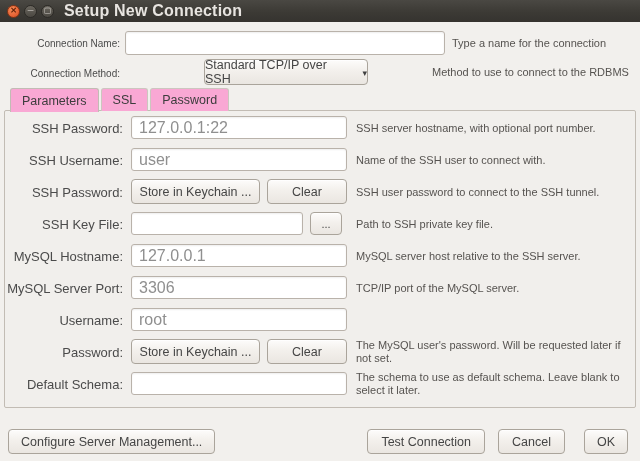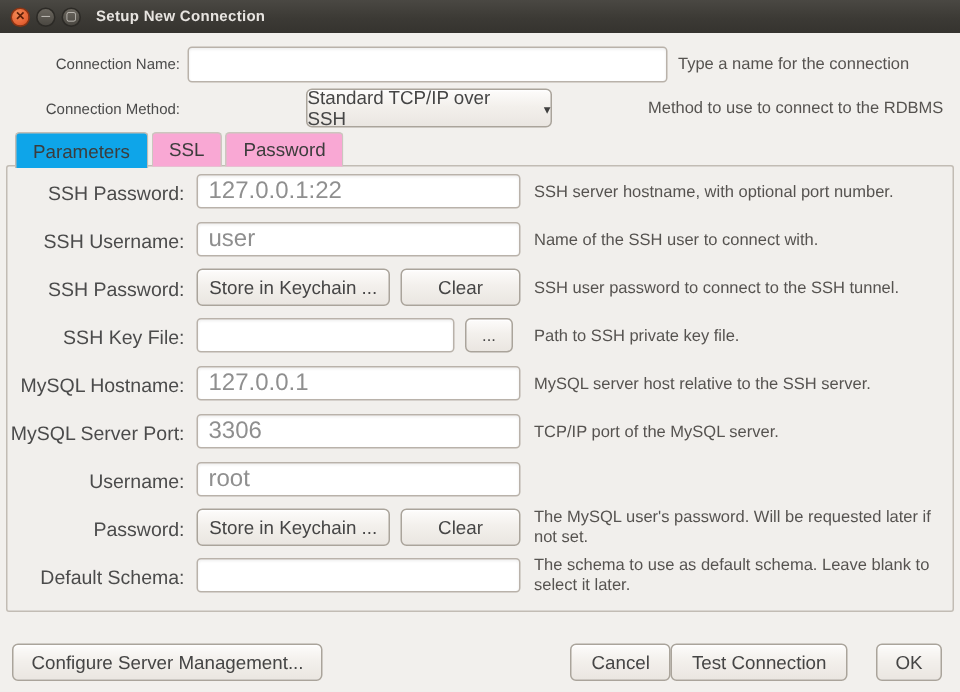--- a/index.html
+++ b/index.html
@@ -14,21 +14,21 @@
   
   .titlebar{position:absolute;left:0;top:0;width:640px;height:22px;
     background:linear-gradient(#4a4843,#3c3a35 55%,#35332f);
     display:flex;align-items:center;}
   .winbtns{display:flex;gap:4px;margin-left:7px;}
   .winbtn{width:13px;height:13px;border-radius:50%;display:flex;align-items:center;justify-content:center;
     font-size:8px;line-height:1;cursor:default;}
   .winbtn.close{background:radial-gradient(circle at 35% 30%,#f28a54,var(--close) 60%,#c74f22);
     border:1px solid #8a3414;color:#5e1f08;font-weight:bold;}
   .winbtn.plain{background:linear-gradient(#6b675f,#4a4741);border:1px solid #2c2a26;color:#cfccc6;}
-  .title{color:var(--titlebar-text);font-weight:bold;font-size:10px;margin-left:10px;letter-spacing:.2px;}
+  .title{color:var(--titlebar-text);font-weight:bold;font-size:16px;margin-left:10px;letter-spacing:.2px;}
 
   
   .input{background:#fff;border:1px solid var(--input-border);border-radius:3px;
     font-family:"Liberation Sans",sans-serif;font-size:16px;color:var(--value-text);
     padding:0 7px;box-shadow:inset 0 1px 2px rgba(0,0,0,.07);outline:none;}
   .btn{display:inline-flex;align-items:center;justify-content:center;
     background:linear-gradient(#fdfcfb,#f3f0ec 45%,#eae6e1);
     border:1px solid #aaa49b;border-radius:4px;color:#454545;
     font-family:"Liberation Sans",sans-serif;font-size:12.5px;
     box-shadow:inset 0 1px 0 rgba(255,255,255,.7);cursor:default;}
@@ -43,21 +43,21 @@
   .lbl-conn-method{position:absolute;left:0;top:60px;width:120px;height:26px;}
   .dd-conn-method{position:absolute;left:204px;top:59px;width:164px;height:26px;gap:9px;}
   .dd-arrow{font-size:9px;color:#3f3f3f;transform:translateY(1px);}
   .hint-conn-method{position:absolute;left:432px;top:59px;height:26px;}
 
   
   .tabs{position:absolute;left:10px;top:88px;display:flex;z-index:2;}
   .tab{height:23px;display:flex;align-items:center;padding:0 11px;font-size:12.5px;color:#3c3c3c;
     border:1px solid #ccc6bf;border-bottom:none;border-radius:3px 3px 0 0;background:#f9a8d4;cursor:default;}
   .tab + .tab{margin-left:2px;}
-  .tab.active{background:#0ea5e9;border-color:var(--panel-border);height:24px;margin-bottom:-1px;}
+  .tab.active{background:#f9a8d4;border-color:var(--panel-border);height:24px;margin-bottom:-1px;}
   .panel{position:absolute;left:4px;top:110px;width:632px;height:298px;
     border:1px solid var(--panel-border);border-radius:2px;background:#f1efec;z-index:1;}
 
   
   #param-rows{position:absolute;left:0;top:112px;width:640px;z-index:3;}
   .prow{position:relative;height:32px;}
   .plabel{position:absolute;left:0;top:0;width:123px;height:100%;display:flex;align-items:center;
     justify-content:flex-end;color:var(--label-text);font-size:13px;}
   .pinput{position:absolute;left:131px;top:4px;width:216px;height:23px;}
   .pinput.short{width:172px;}
@@ -148,16 +148,16 @@
     </div>
     <div class="prow">
       <div class="plabel">Default Schema:</div>
       <input class="input pinput" style="">
       <div class="hint phint">The schema to use as default schema. Leave blank to select it later.</div>
     </div>
   </div>
 
 <button class="btn btn-configure">Configure Server Management...</button>
 <div class="footer-right">
+  <button class="btn btn-test">Test Connection</button>
   <button class="btn btn-cancel">Cancel</button>
-  <button class="btn btn-test">Test Connection</button>
   <button class="btn btn-ok">OK</button>
 </div>
 
 </body></html>

